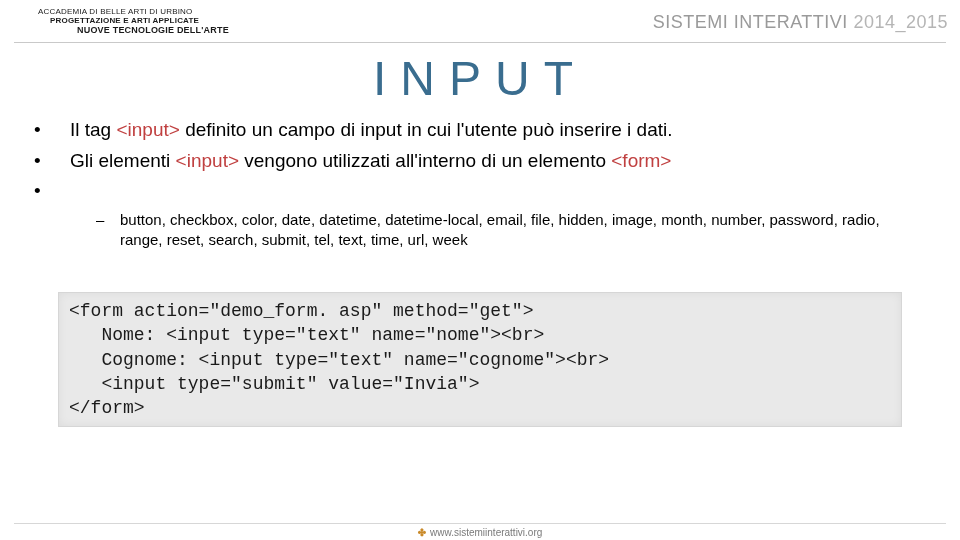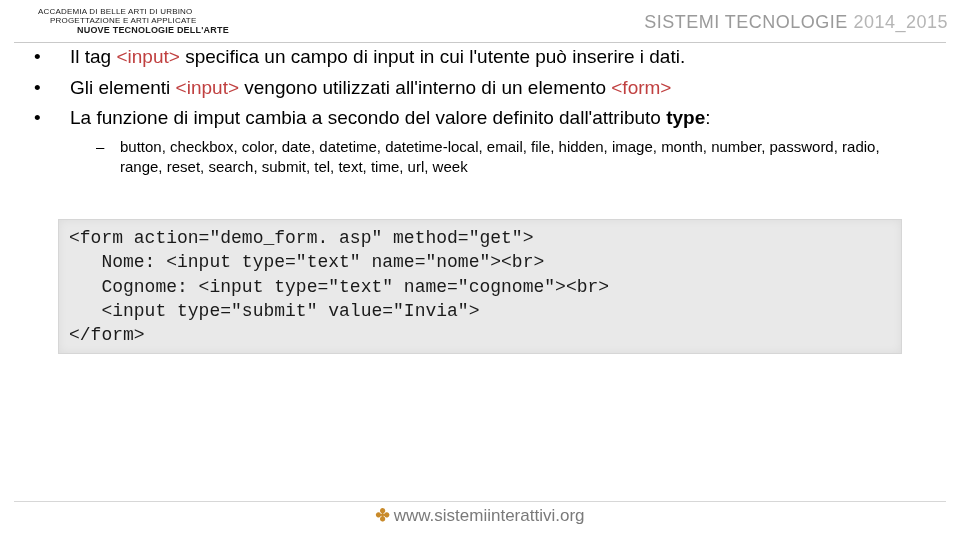--- a/index.html
+++ b/index.html
@@ -1,74 +1,72 @@
 <!DOCTYPE html>
 <html><head>
 <meta charset="utf-8">
 <style>
   html,body{margin:0;padding:0;width:960px;height:540px;font-family:Arial,Helvetica,sans-serif;background:#fff;color:#000;}
   .page{position:relative;width:960px;height:540px;}
   .header{height:36px;display:flex;justify-content:space-between;align-items:center;padding:4px 12px 0 38px;}
   .h-left{font-size:8px;line-height:1.1;color:#1a1a1a;text-transform:uppercase;letter-spacing:.2px;}
   .h-left .l1{font-weight:400;}
-  .h-left .l2{font-weight:400;padding-left:12px;}
+  .h-left .l2{font-weight:700;padding-left:12px;}
   .h-left .l3{font-weight:900;font-size:9px;margin-left:39px;}
   .h-right{font-size:18px;color:#9a9a9a;letter-spacing:.5px;}
   .h-right .brand{font-weight:400;}
   .h-right .yr{font-weight:300;color:#b5b5b5;}
   .rule{height:1px;background:#c9c9c9;margin:2px 14px 0 14px;}
   .title{font-size:48px;font-weight:400;color:#3a6d8f;text-align:center;letter-spacing:14px;margin:8px 0 10px 0;}
   ul.main{list-style:none;margin:0;padding:0 22px 0 34px;font-size:19px;line-height:1.5;}
   ul.main>li{display:flex;margin-bottom:2px;}
   ul.main>li>.b{width:36px;flex:0 0 36px;text-align:left;}
   .tag{color:#c04040;text-align:right;}
   .bold{font-weight:700;}
   ul.sub{list-style:none;margin:4px 0 0 0;padding:0 42px 0 96px;font-size:15px;line-height:1.35;}
   ul.sub>li{display:flex;}
   ul.sub>li>.d{width:24px;flex:0 0 24px;}
   .code-block{margin:42px 58px 0 58px;background:#e9e9e9;border:1px solid #d6d6d6;box-shadow:inset 0 0 10px rgba(0,0,0,.06);font-family:"Courier New",monospace;font-size:18px;line-height:1.35;padding:6px 10px;white-space:pre;color:#1a1a1a;}
-  .footer{position:absolute;bottom:2px;left:0;right:0;text-align:center;font-size:17px;color:#7a7a7a;border-top:1px solid #d7d7d7;margin:12px 14px;padding-top:3px;}
+  .footer{position:absolute;bottom:2px;left:0;right:0;text-align:center;font-size:10px;color:#7a7a7a;border-top:1px solid #d7d7d7;margin:0 14px;padding-top:3px;}
   .footer .ico{color:#c98a2a;font-weight:bold;margin-right:4px;}
 </style>
 </head>
 <body>
 
 <div class="page">
   <div class="header">
     <div class="h-left">
       <div class="l1">ACCADEMIA DI BELLE ARTI DI URBINO</div>
       <div class="l2">Progettazione e Arti applicate</div>
       <div class="l3">NUOVE TECNOLOGIE DELL'ARTE</div>
     </div>
     <div class="h-right">
-      <span class="brand">SISTEMI TECNOLOGIE</span>
+      <span class="brand">SISTEMI INTERATTIVI</span>
       <span class="yr">2014_2015</span>
     </div>
   </div>
   <div class="rule"></div>
 
+  <div class="title">INPUT</div>
 
   <ul class="main">
     <li>
       <span class="b">•</span>
       <span>
-        <span>Il tag </span><span class="tag">&lt;input&gt;</span><span> specifica un campo di input in cui l'utente può inserire i dati.</span>
+        <span>Il tag </span><span class="tag">&lt;input&gt;</span><span> definito un campo di input in cui l'utente può inserire i dati.</span>
       </span>
     </li>
     <li>
       <span class="b">•</span>
       <span>
         <span>Gli elementi </span><span class="tag">&lt;input&gt;</span><span> vengono utilizzati all'interno di un elemento </span><span class="tag">&lt;form&gt;</span>
       </span>
     </li>
     <li>
       <span class="b">•</span>
-      <span>
-        <span>La funzione di imput cambia a secondo del valore definito dall'attributo </span><span class="bold">type</span><span>:</span>
-      </span>
     </li>
   </ul>
   <ul class="sub">
     <li>
       <span class="d">–</span>
       <span>button, checkbox, color, date, datetime, datetime-local, email, file, hidden, image, month, number, password, radio, range, reset, search, submit, tel, text, time, url, week</span>
     </li>
   </ul>
 
   <div class="code-block">&lt;form action="demo_form. asp" method="get"&gt;

